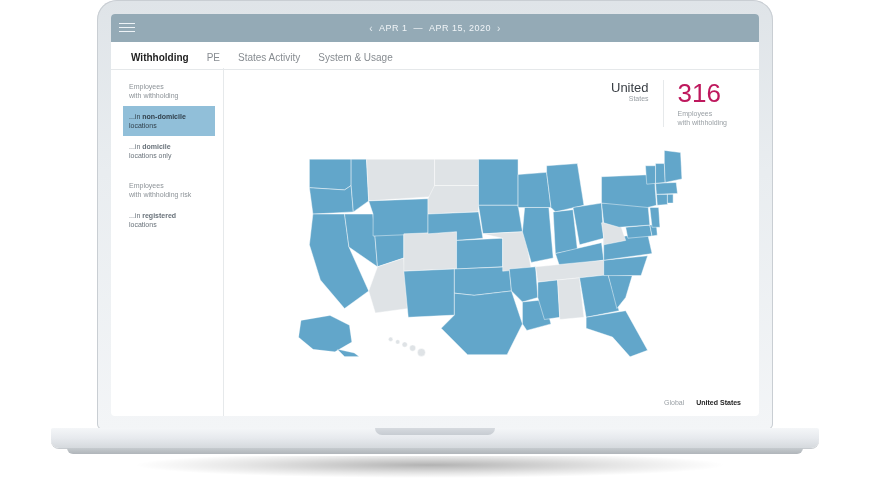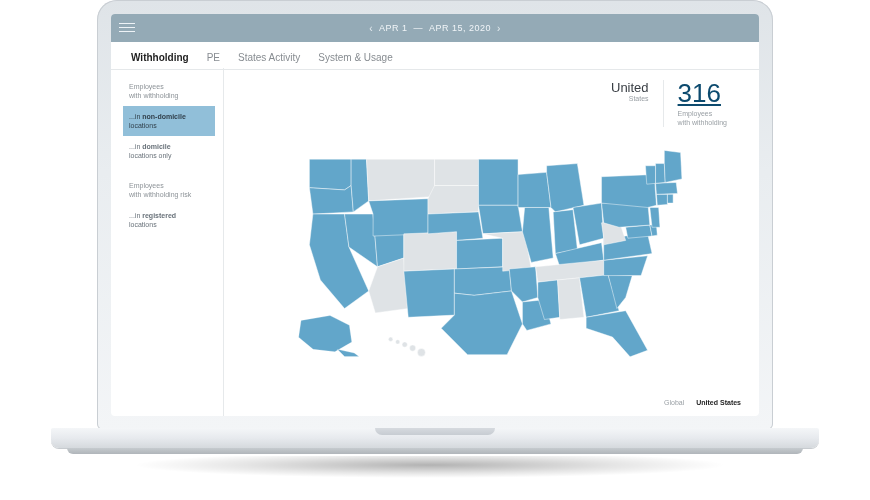--- a/index.html
+++ b/index.html
@@ -53,21 +53,21 @@
               color:#69727a; cursor:pointer; }
   .side-item.active{ background:#91bfd9; color:#31404c; }
   .side-item b{ font-weight:700; }
   .side-group + .side-group{ margin-top:14px; }
 
   .main { flex:1; border-left:1px solid #e6e9eb; position:relative; padding:12px 18px 0 14px; box-sizing:border-box; }
 
   .metrics{ display:flex; justify-content:flex-end; gap:0; font-size:7px; color:#9aa0a5; }
   .metric { padding:0 14px; border-left:1px solid #e6e9eb; text-align:left; }
   .metric:first-child{ border-left:0; }
-  .metric .big{ color:#0c4a6e; font-size:26px; font-weight:300; line-height:1;text-decoration:underline; }
+  .metric .big{ color:#be185d; font-size:26px; font-weight:300; line-height:1; }
   .metric .lbl{ margin-top:3px; line-height:1.3; }
   .metric-region{ text-align:right; padding-right:14px; }
   .metric-region .r1{ color:#393e44; font-size:13px; }
   .metric-region .r2{ color:#9aa0a5; }
 
   .map-wrap{ margin-top:8px; width:100%; height:246px; }
   .map-wrap svg{ width:100%; height:100%; }
   .map-wrap .on { fill:#62a6ca; }
   .map-wrap .off{ fill:#dfe3e6; }
   .map-wrap .st { stroke:#fff; stroke-width:1; }

